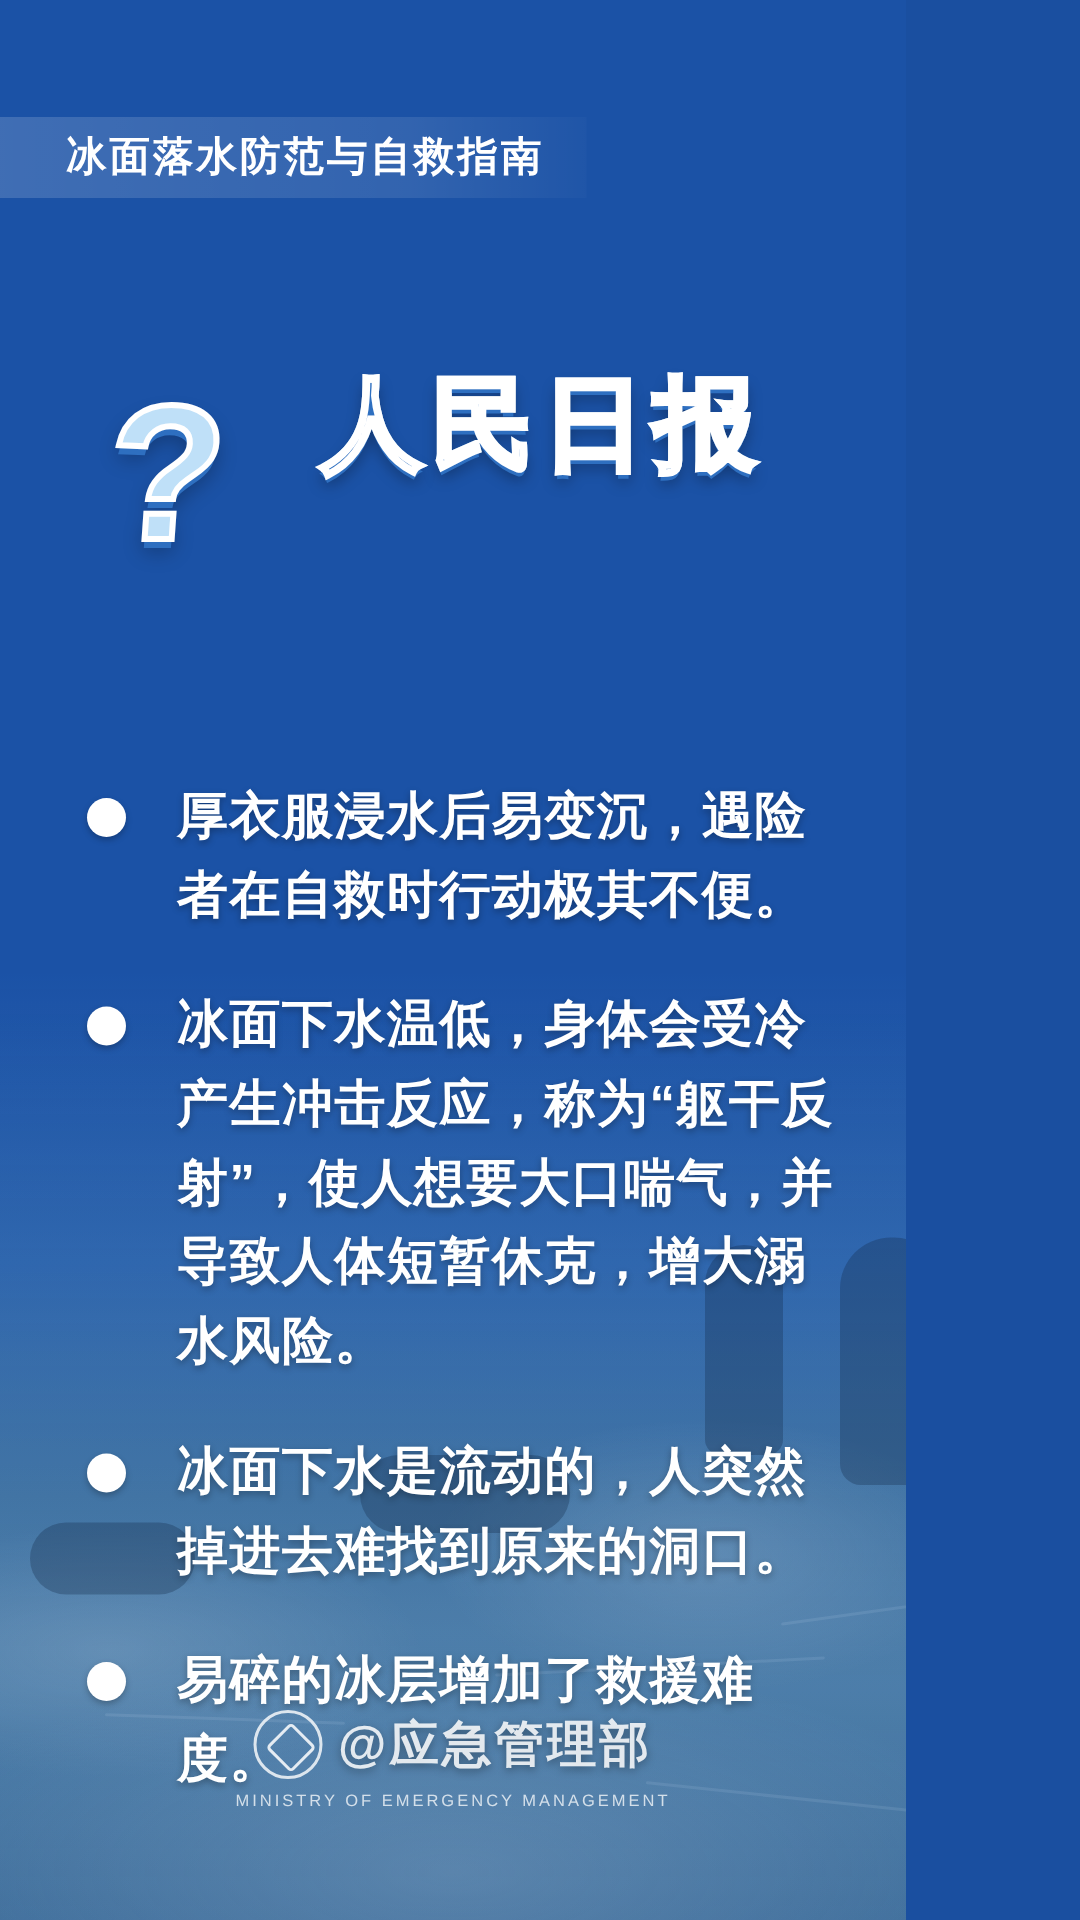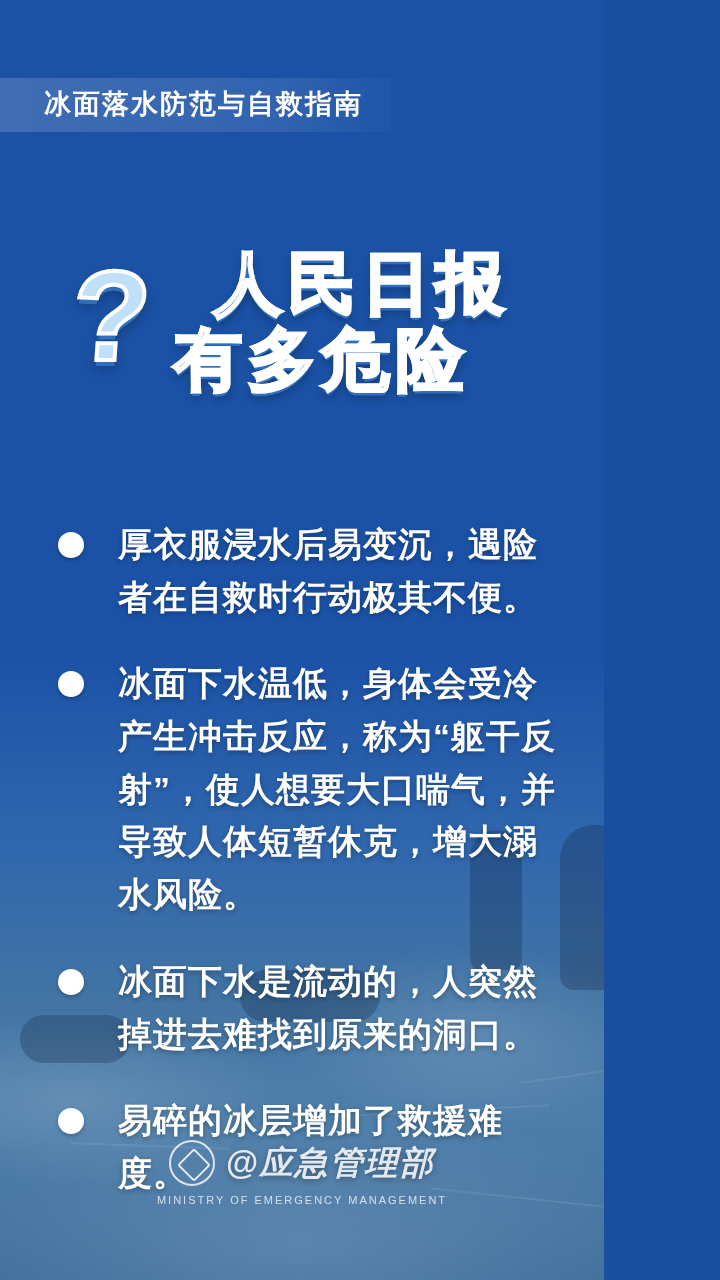--- a/index.html
+++ b/index.html
@@ -147,21 +147,20 @@
     right: 0;
     top: 1140px;
     text-align: center;
     color: rgba(255,255,255,0.85);
   }
   .org-row {
     display: inline-flex;
     align-items: center;
     justify-content: center;
     gap: 10px;
-    font-style: italic;
   }
   .org-seal {
     width: 42px;
     height: 42px;
     border-radius: 50%;
     border: 2px solid rgba(255,255,255,0.8);
     display: inline-block;
     position: relative;
   }
   .org-seal::before {
@@ -237,23 +236,20 @@
   </div>
 
   <div class="title-ribbon">冰面落水防范与自救指南</div>
 
   <div class="qmark">?</div>
 
   <div class="headline">
     <span class="headline-row row1">
       <span class="inner">人民日报</span>
     </span>
-    <span class="headline-row row2">
-      <span class="inner">有多危险</span>
-    </span>
   </div>
 
   <div class="bullets">
     <div class="bullet-item">
       <span class="bullet-dot"></span>
       <span class="bullet-text">厚衣服浸水后易变沉，遇险者在自救时行动极其不便。</span>
     </div>
     <div class="bullet-item">
       <span class="bullet-dot"></span>
       <span class="bullet-text">冰面下水温低，身体会受冷产生冲击反应，称为“躯干反射”，使人想要大口喘气，并导致人体短暂休克，增大溺水风险。</span>

